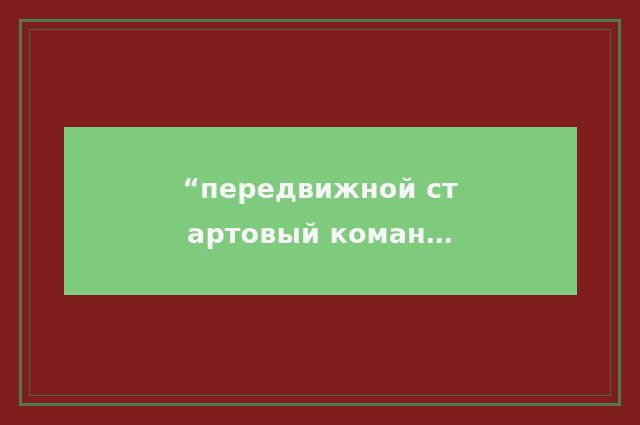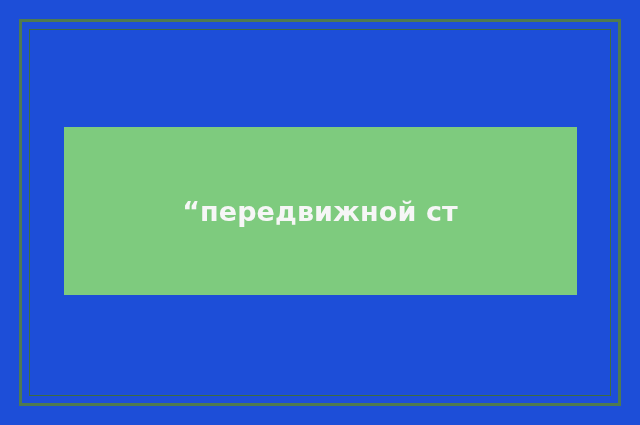--- a/index.html
+++ b/index.html
@@ -12,21 +12,21 @@
     width: 640px;
     height: 425px;
     overflow: hidden;
     font-family: "DejaVu Sans", sans-serif;
   }
 
   #quote-card {
     position: relative;
     width: 640px;
     height: 425px;
-    background: #1d4ed8;
+    background: #7f1d1d;
     box-sizing: border-box;
   }
 
   
   #frame-outer {
     position: absolute;
     left: 19px;
     top: 19px;
     width: 602px;
     height: 387px;
@@ -90,15 +90,16 @@
 
 <div id="quote-card">
 
   <div id="frame-outer"></div>
   <div id="frame-inner"></div>
 
   <div id="quote-panel"></div>
 
   <div id="quote-text">
     <span class="quote-line">“передвижной ст</span>
+    <span class="quote-line">артовый коман…</span>
   </div>
 
 </div>
 
 </body></html>

